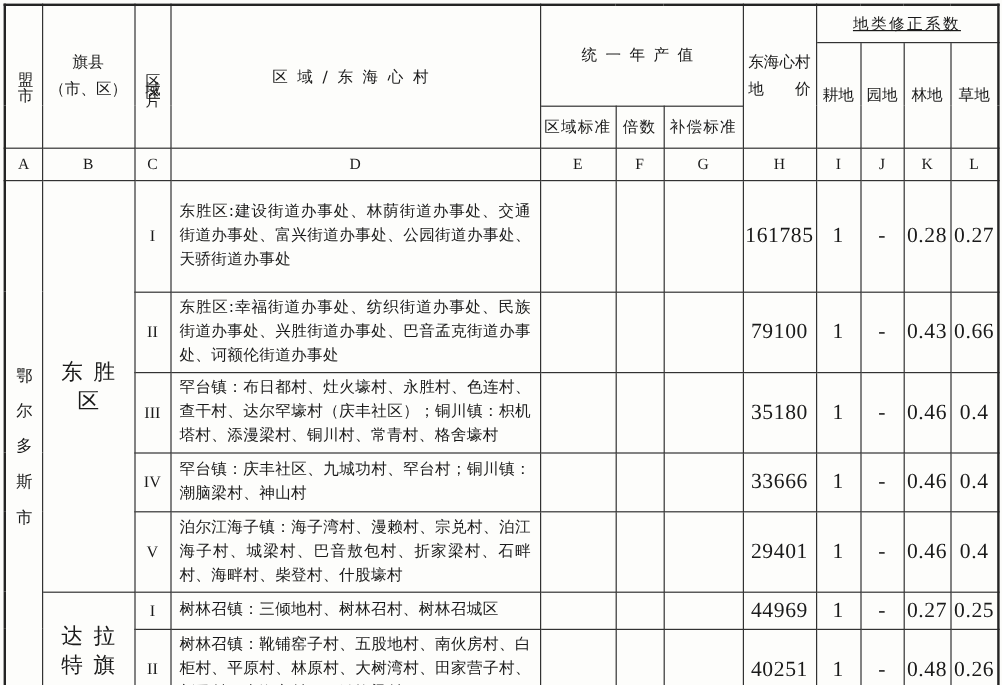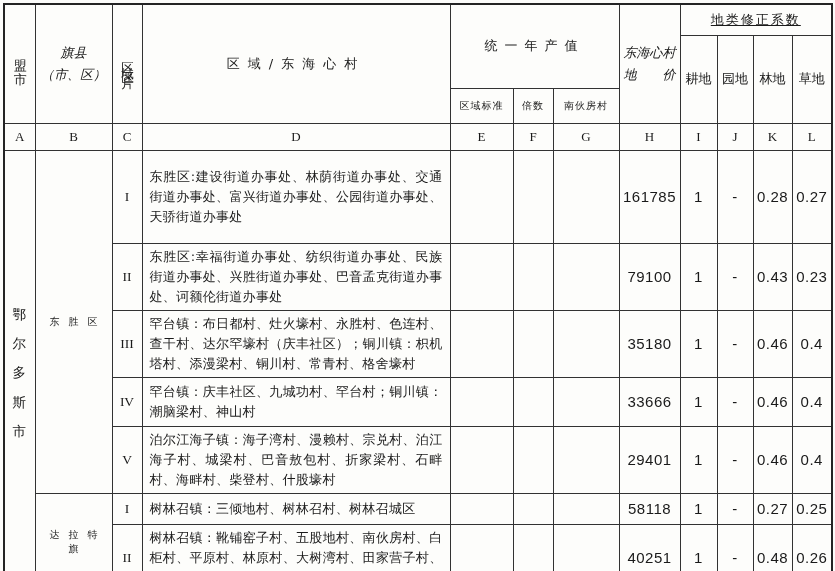--- a/index.html
+++ b/index.html
@@ -38,46 +38,46 @@
   
   .hdr { font-size: 13px; }
   .vert-txt {
     writing-mode: vertical-lr;
     text-orientation: upright;
     display: inline-block;
   }
   .league-hdr .vert-txt { letter-spacing: 13px; font-size: 13px; }
   .zonecol-hdr .vert-txt { letter-spacing: 5px; font-size: 12.5px; }
   .city-cell .vert-txt { letter-spacing: 29px; font-size: 13.5px; }
-  .two-line { white-space: pre-line; line-height: 22px; font-style: italic; }
+  .two-line { white-space: pre-line; line-height: 22px; }
   .desc-hdr { letter-spacing: 8px; }
   .uav-hdr { letter-spacing: 7px; }
   .corr-hdr { letter-spacing: 2px; text-decoration: underline; }
-  .sub-hdr { font-size: 10px; letter-spacing: 1px; }
+  .sub-hdr { font-size: 13px; letter-spacing: 1px; }
   .letter-row td {
     font-family: "Liberation Serif", "DejaVu Serif", serif;
     font-size: 13px;
   }
   
-  .banner-cell { letter-spacing: 9px; font-size: 10px; padding-left: 9px; margin-top: 31px; }
+  .banner-cell { letter-spacing: 9px; font-size: 18px; padding-left: 9px; margin-top: 31px; }
   .zone-cell {
     font-family: "Liberation Serif", "DejaVu Serif", serif;
     font-size: 13.5px;
   }
   .desc-cell {
     text-align: justify;
     text-align-last: left;
     padding: 3px 7px 3px 7px;
     font-size: 13px;
     line-height: 20px;
     letter-spacing: 0.3px;
   }
   .num-cell {
-    font-family: Liberation Sans, sans-serif;
-    font-size: 15px;
+    font-family: Liberation Serif, serif;
+    font-size: 18px;
     letter-spacing: 0.5px;
   }
 </style>
 </head>
 <body>
 
 <div class="sheet">
 <table class="land-table">
   <colgroup>
     <col style="width:31px">
@@ -110,21 +110,21 @@
   <tr style="height:53px">
     <td rowspan="2" class="hdr">耕地</td>
     <td rowspan="2" class="hdr">园地</td>
     <td rowspan="2" class="hdr">林地</td>
     <td rowspan="2" class="hdr">草地</td>
   </tr>
 
   <tr style="height:35px">
     <td class="sub-hdr">区域标准</td>
     <td class="sub-hdr">倍数</td>
-    <td class="sub-hdr">南伙房村</td>
+    <td class="sub-hdr">补偿标准</td>
   </tr>
 
   <tr class="letter-row" style="height:27px">
     <td>A</td>
     <td>B</td>
     <td>C</td>
     <td>D</td>
     <td>E</td>
     <td>F</td>
     <td>G</td>
@@ -153,21 +153,21 @@
   <tr style="height:62px">
     <td class="zone-cell">II</td>
     <td class="desc-cell">东胜区:幸福街道办事处、纺织街道办事处、民族街道办事处、兴胜街道办事处、巴音孟克街道办事处、诃额伦街道办事处</td>
     <td></td>
     <td></td>
     <td></td>
     <td class="num-cell">79100</td>
     <td class="num-cell">1</td>
     <td class="num-cell">-</td>
     <td class="num-cell">0.43</td>
-    <td class="num-cell">0.23</td>
+    <td class="num-cell">0.66</td>
   </tr>
 
   <tr style="height:63px">
     <td class="zone-cell">III</td>
     <td class="desc-cell">罕台镇：布日都村、灶火壕村、永胜村、色连村、查干村、达尔罕壕村（庆丰社区）；铜川镇：枳机塔村、添漫梁村、铜川村、常青村、格舍壕村</td>
     <td></td>
     <td></td>
     <td></td>
     <td class="num-cell">35180</td>
     <td class="num-cell">1</td>
@@ -202,21 +202,21 @@
     <td class="num-cell">0.4</td>
   </tr>
 
   <tr style="height:31px">
     <td rowspan="2" class="banner-cell">达拉特旗</td>
     <td class="zone-cell">I</td>
     <td class="desc-cell">树林召镇：三倾地村、树林召村、树林召城区</td>
     <td></td>
     <td></td>
     <td></td>
-    <td class="num-cell">58118</td>
+    <td class="num-cell">44969</td>
     <td class="num-cell">1</td>
     <td class="num-cell">-</td>
     <td class="num-cell">0.27</td>
     <td class="num-cell">0.25</td>
   </tr>
 
   <tr style="height:54px">
     <td class="zone-cell">II</td>
     <td class="desc-cell">树林召镇：靴铺窑子村、五股地村、南伙房村、白柜村、平原村、林原村、大树湾村、田家营子村、新民村、东海心村、二锁圪梁村</td>
     <td></td>

